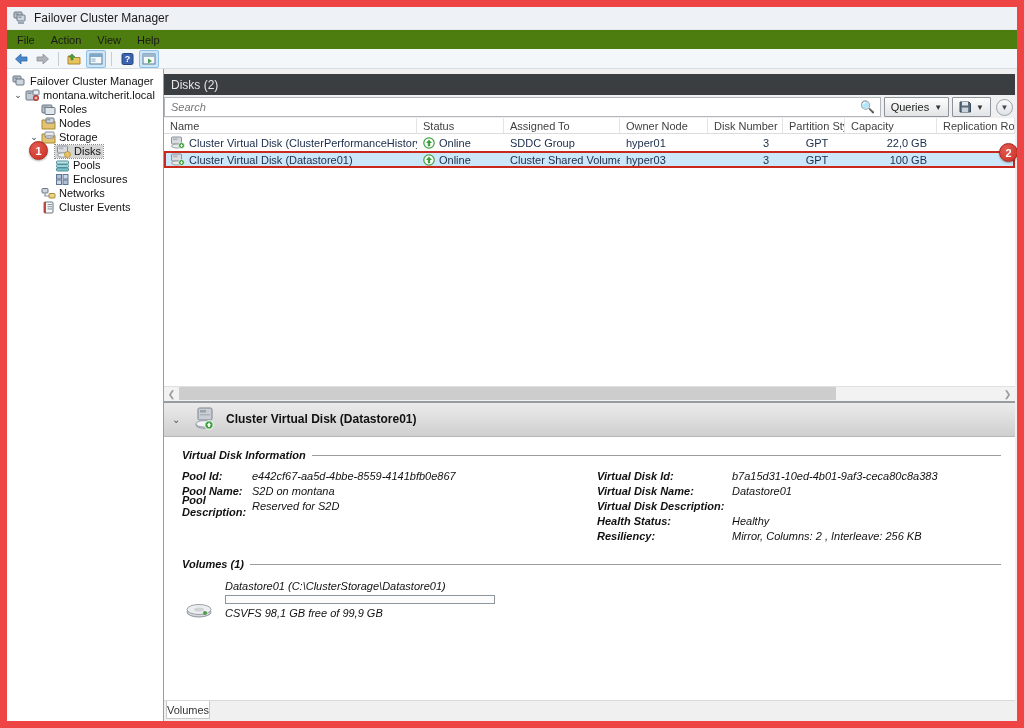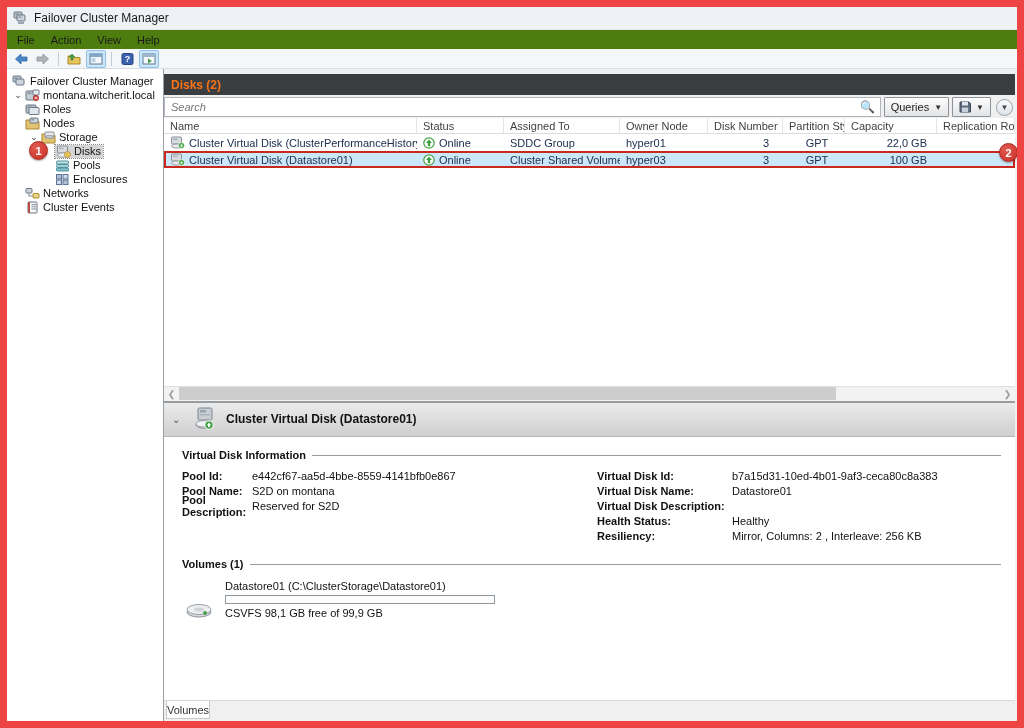--- a/index.html
+++ b/index.html
@@ -26,34 +26,34 @@
   .bodywrap { flex:1; display:flex; min-height:0; }
 
   
   .sidebar { width:157px; background:#fff; border-right:1px solid #999fa6; padding-top:5px; flex:0 0 auto; }
   .tree-row { height:14px; display:flex; align-items:center; white-space:nowrap; position:relative; cursor:default; }
   .tree-row .twist { width:14px; text-align:center; color:#444; font-size:9px; flex:0 0 auto; }
   .tree-row .ticon { width:15px; height:13px; margin-right:3px; flex:0 0 auto; display:inline-flex; }
   .tree-label { color:#111; }
   .t-ind0 { padding-left:5px; }
   .t-ind1 { padding-left:4px; }
-  .t-ind2 { padding-left:18px; }
+  .t-ind2 { padding-left:34px; }
   .t-ind2c { padding-left:20px; }
   .t-ind3 { padding-left:48px; }
   .tree-sel { background:#d5d5d5; outline:1px dotted #8a8a8a; padding:0 2px 0 0; display:inline-flex; align-items:center; }
   .tree-sel .ticon { margin-left:1px; }
 
   
   .badge { position:absolute; width:19px; height:19px; border-radius:50%; background:radial-gradient(circle at 35% 30%, #e25a50, #c92f25); border:1px solid #a8241c; color:#fff; font-weight:bold; font-size:11px; display:flex; align-items:center; justify-content:center; z-index:50; box-shadow:0 1px 2px rgba(0,0,0,.35); }
   .badge-1 { left:22px; top:-3px; }
   .badge-2 { right:-3px; top:-8px; }
 
   
   .main { flex:1; display:flex; flex-direction:column; min-width:0; background:#f0f0f0; padding:5px 2px 0 0; }
-  .panel-header { height:21px; background:#3b3e41; color:#f97316; font-weight:bold; font-size:12px; display:flex; align-items:center; padding-left:7px; flex:0 0 auto; }
+  .panel-header { height:21px; background:#3b3e41; color:#e5e5e5; font-weight:normal; font-size:12px; display:flex; align-items:center; padding-left:7px; flex:0 0 auto; }
 
   .search-row { height:22px; display:flex; align-items:center; margin-top:1px; gap:3px; flex:0 0 auto; background:#f0f0f0; }
   .search-box { flex:1; height:20px; border:1px solid #b2b6ba; background:#fff; display:flex; align-items:center; position:relative; }
   .search-box input { border:0; outline:0; width:100%; height:100%; font-family:"Liberation Sans",sans-serif; font-style:italic; font-size:11px; color:#555; padding:0 22px 0 6px; background:transparent; }
   .search-glyph { position:absolute; right:4px; top:2px; color:#8b98a5; font-size:12px; }
   .btn { height:20px; border:1px solid #8e9399; background:linear-gradient(#fdfdfd,#e2e4e6); display:flex; align-items:center; padding:0 6px; gap:5px; font-size:11px; color:#222; border-radius:1px; }
   .btn .caret { font-size:8px; color:#333; }
   .round-btn { width:17px; height:17px; border-radius:50%; border:1px solid #9aa0a6; background:linear-gradient(#fafbfc,#dfe3e7); display:flex; align-items:center; justify-content:center; font-size:8px; color:#445; margin:0 2px; }
 
   
@@ -76,21 +76,21 @@
   .hs-arrow { width:15px; text-align:center; color:#9a9a9a; font-size:9px; }
   .hs-track { flex:1; height:15px; position:relative; }
   .hs-thumb { position:absolute; left:0; top:1px; height:13px; width:80%; background:#cdcdcd; border-radius:1px; }
 
   
   .details-header { height:36px; background:linear-gradient(#ebebeb,#cfcfcf); border-top:2px solid #979ca1; border-bottom:1px solid #b7b7b7; display:flex; align-items:center; padding-left:8px; gap:8px; flex:0 0 auto; }
   .dh-chevron { color:#555; font-size:10px; width:12px; }
   .dh-title { font-weight:bold; font-size:12px; color:#111; }
 
   
-  .details-body { flex:1; background:#fff; position:relative; min-height:0; overflow:hidden; padding:12px 14px 0 18px; }
+  .details-body { flex:1; background:#fff; position:relative; min-height:0; overflow:hidden; padding:12px 14px 0 18px;font-style:italic; }
   .sect-head { display:flex; align-items:center; gap:6px; margin-bottom:8px; }
   .sect-title { font-weight:bold; color:#111; white-space:nowrap; }
   .sect-line { flex:1; border-top:1px solid #9c9c9c; margin-top:1px; }
   .info-cols { display:flex; }
   .info-left { width:415px; flex:0 0 auto; }
   .info-right { flex:1; }
   .frow { display:flex; height:15px; align-items:center; }
   .flabel { font-weight:bold; color:#111; flex:0 0 auto; }
   .info-left .flabel { width:70px; }
   .info-right .flabel { width:135px; }

